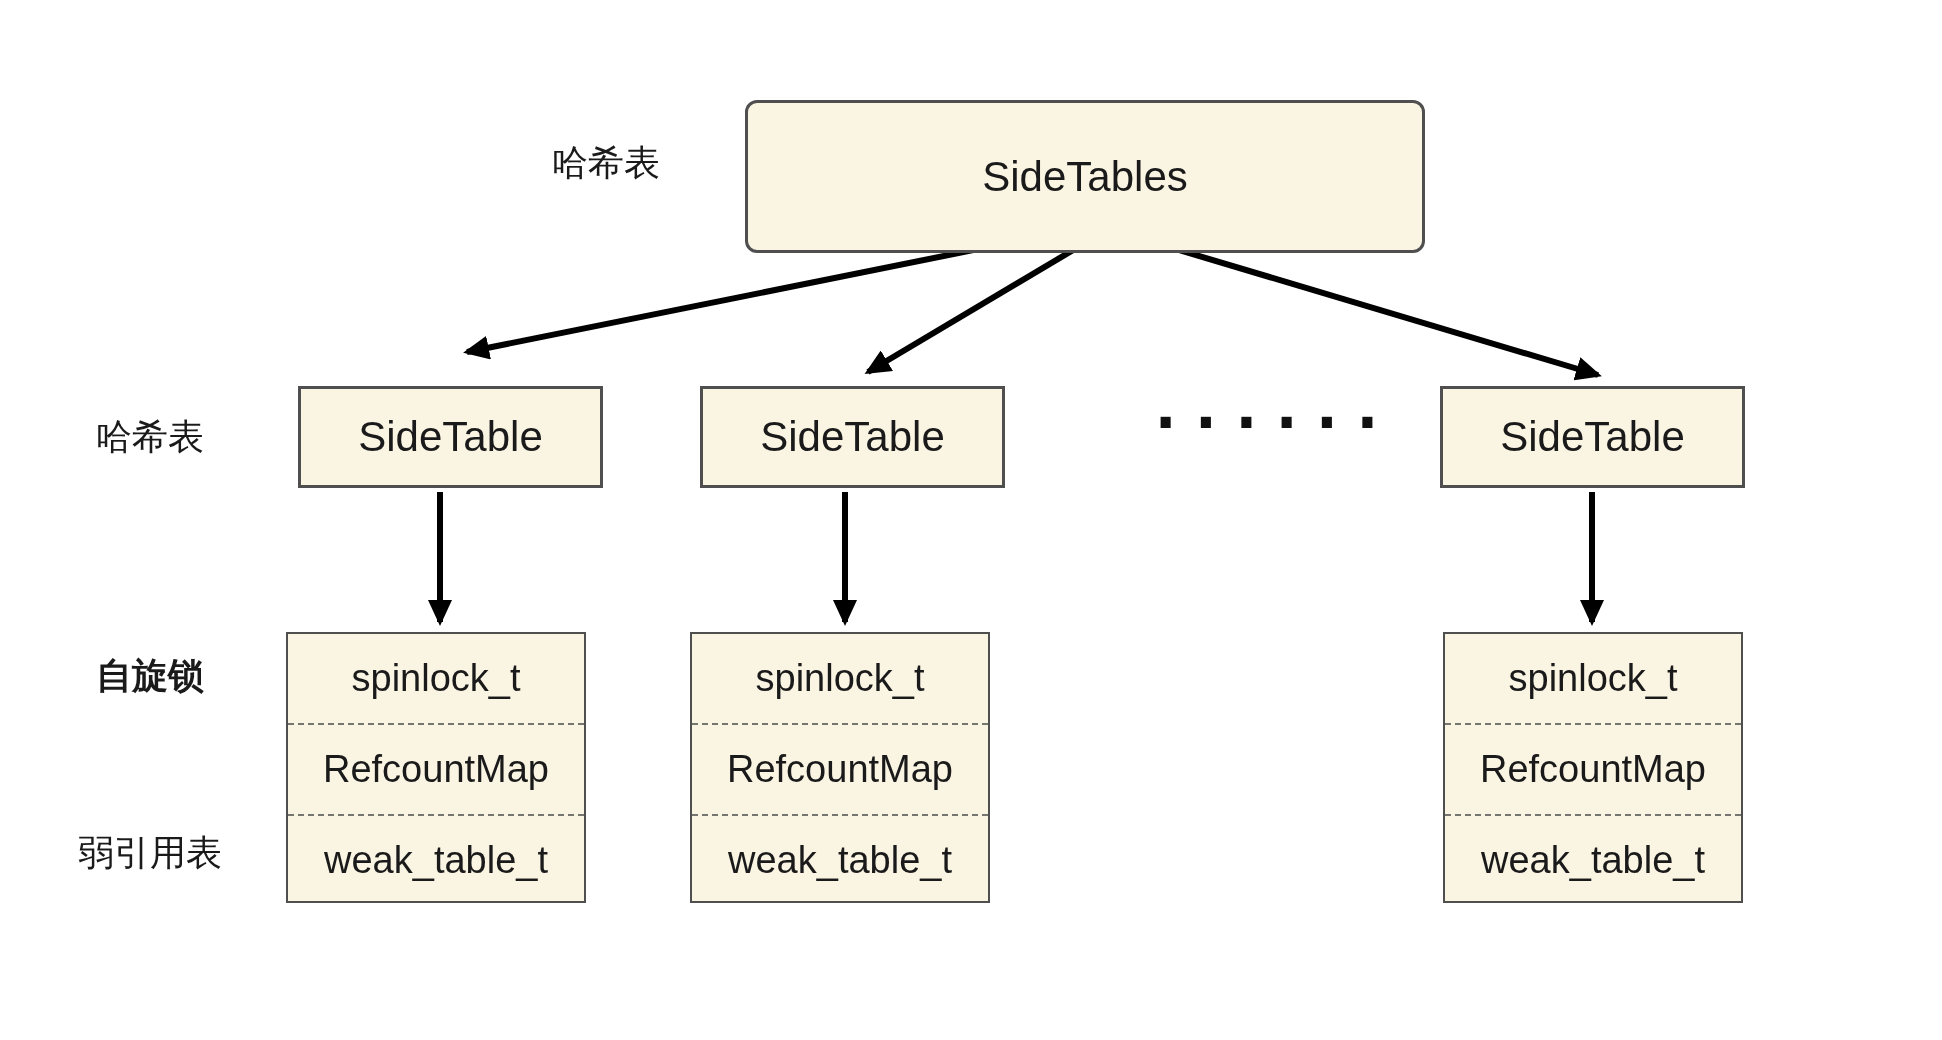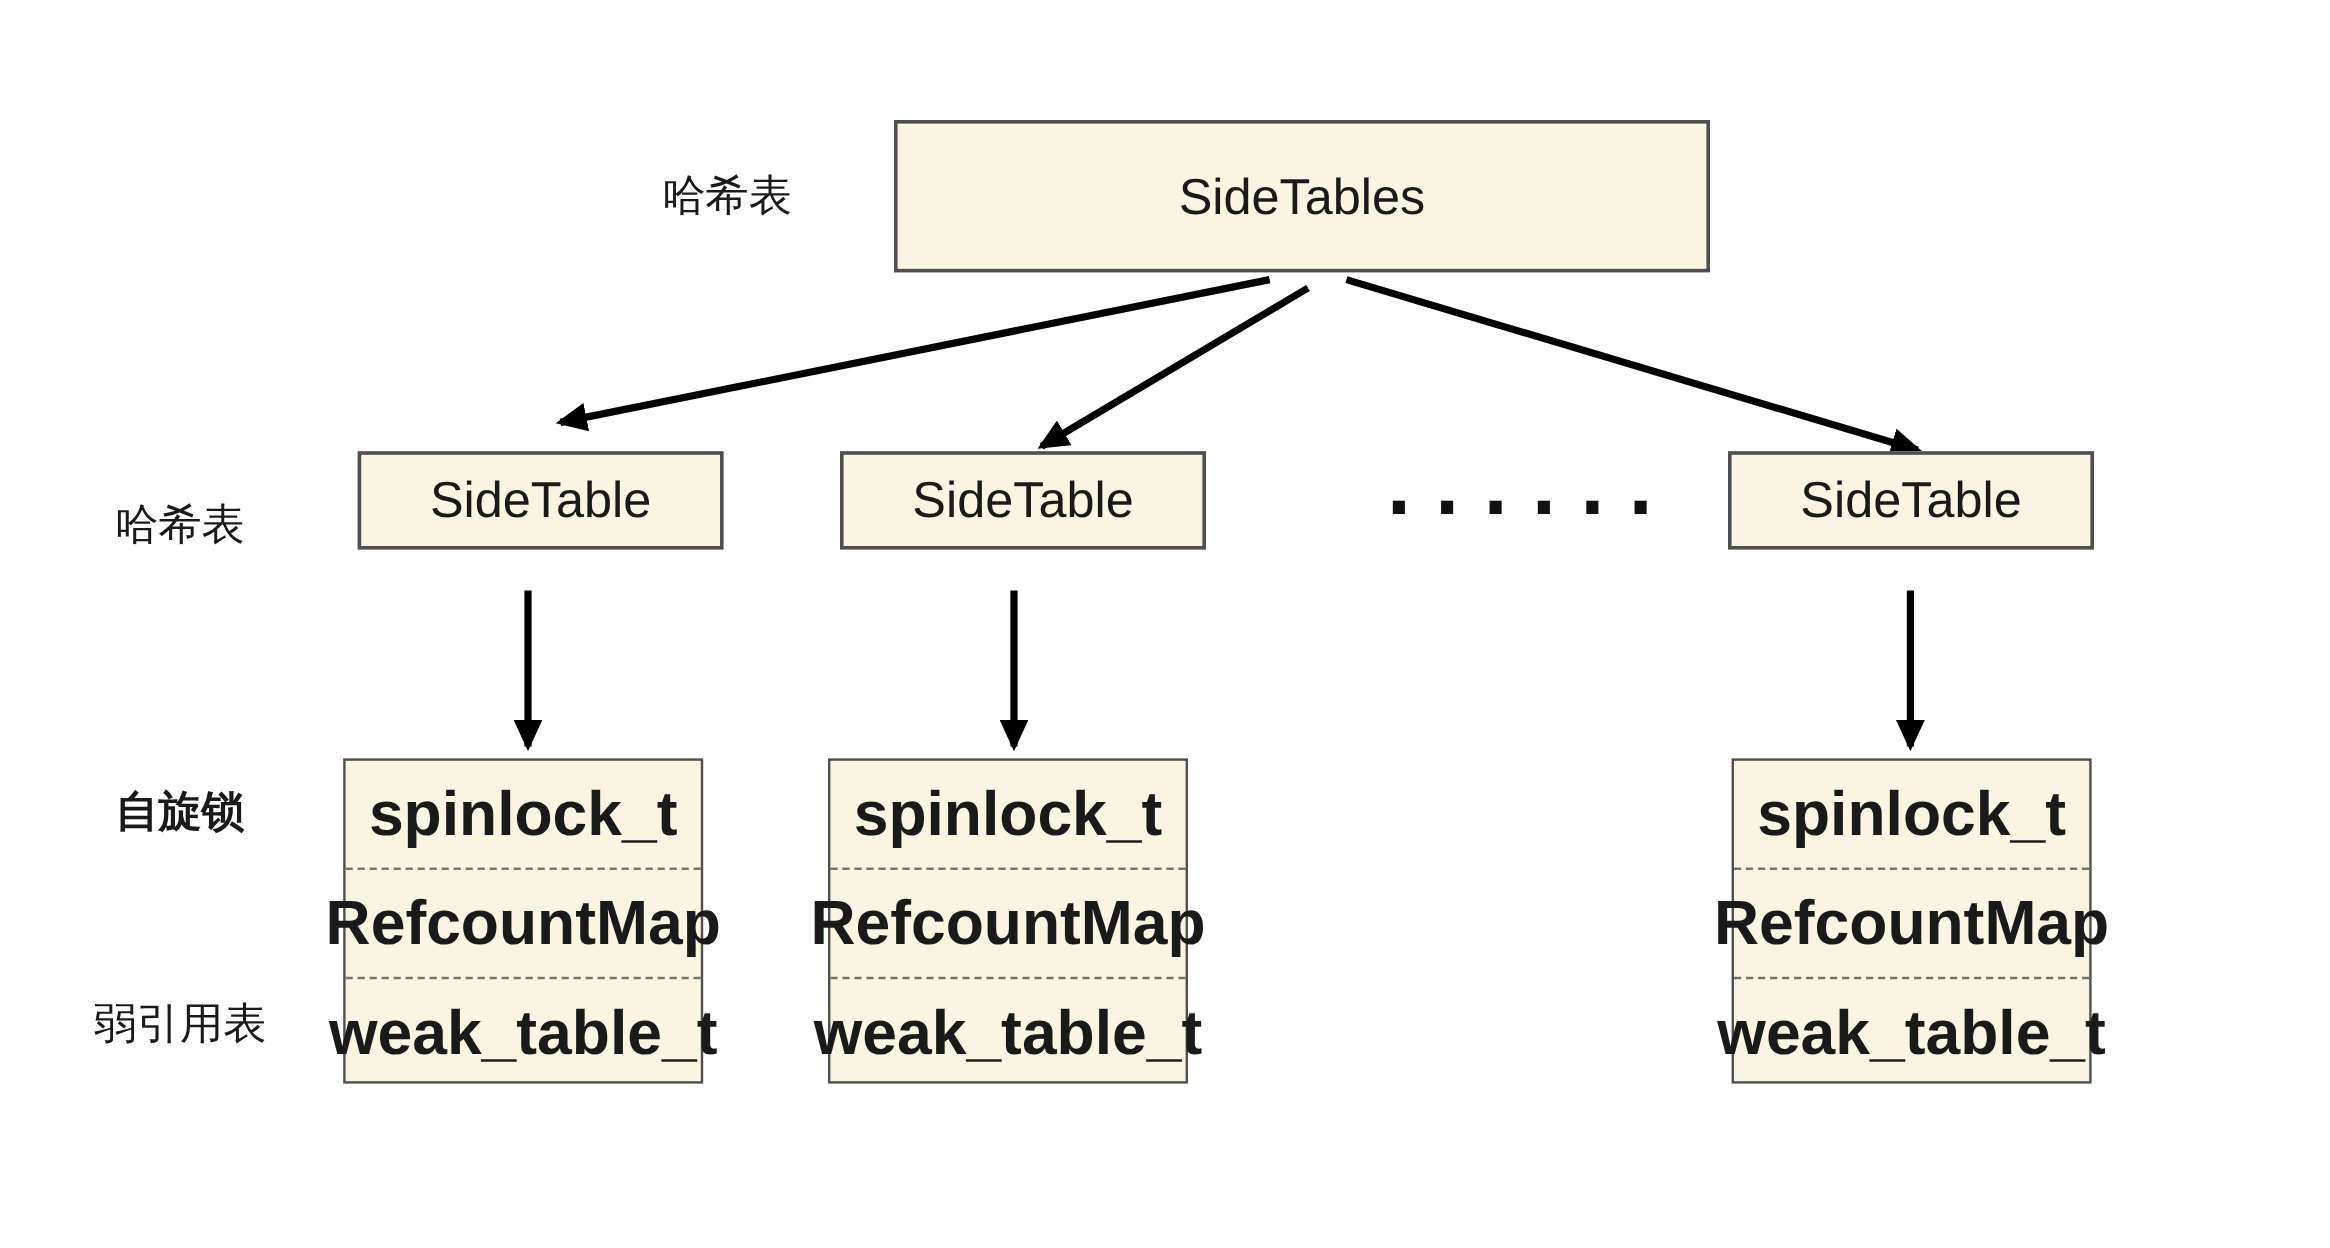--- a/index.html
+++ b/index.html
@@ -13,38 +13,38 @@
   .arrows{position:absolute;left:0;top:0;width:1942px;height:1040px;}
   .arrow-line{stroke:var(--arrow,#000);stroke-width:6px;}
   .box{
     position:absolute;
     background:var(--box-fill,#faf4e3);
     border:3px solid var(--box-border,#4f4f4f);
     box-sizing:border-box;
     display:flex;align-items:center;justify-content:center;
     font-size:42px;color:var(--text,#1a1a1a);
   }
-  .top-box{left:745px;top:100px;width:680px;height:127px;}
-  .st-box{top:376px;width:305px;height:82px;justify-content:center;}
+  .top-box{left:745px;top:100px;width:680px;height:153px;border-radius:12px;}
+  .st-box{top:386px;width:305px;height:102px;justify-content:center;}
   .st-1{left:298px;}
   .st-2{left:700px;}
   .st-3{left:1440px;}
   .struct-box{
     position:absolute;top:632px;width:300px;height:271px;
     background:var(--box-fill,#faf4e3);
     border:2px solid var(--box-border,#4f4f4f);
     box-sizing:border-box;
   }
   .sb-1{left:286px;}
   .sb-2{left:690px;}
   .sb-3{left:1443px;}
   .struct-row{
     height:89px;
     display:flex;align-items:center;justify-content:center;
-    font-size:52px;color:var(--text,#1a1a1a);font-weight:bold;
+    font-size:38px;color:var(--text,#1a1a1a);
   }
   .struct-row + .struct-row{border-top:2px dashed var(--divider,#767670);}
   .label{
     position:absolute;
     font-size:36px;color:var(--text,#1a1a1a);
     line-height:50px;height:50px;white-space:nowrap;
   }
   .top-label{left:360px;top:138px;width:300px;text-align:right;}
   .col-label{left:25px;width:250px;text-align:center;}
   .lbl-hash2{top:412px;}

